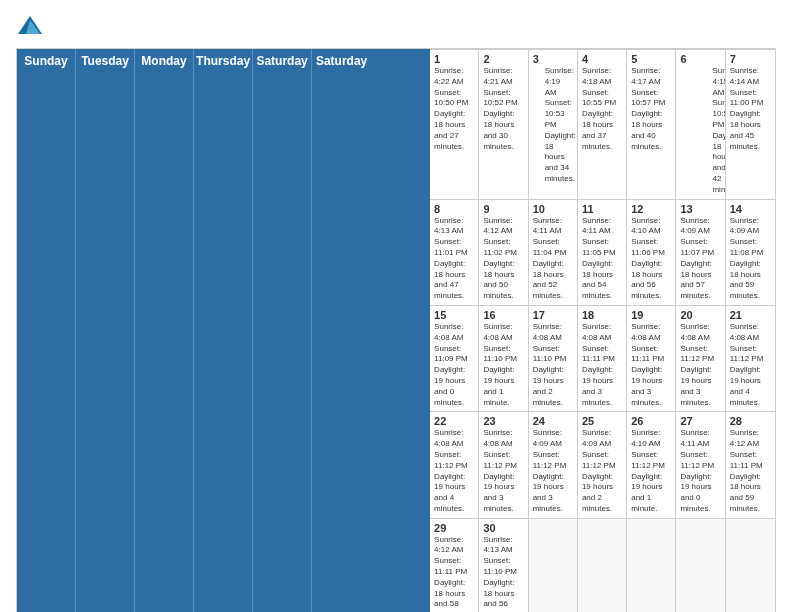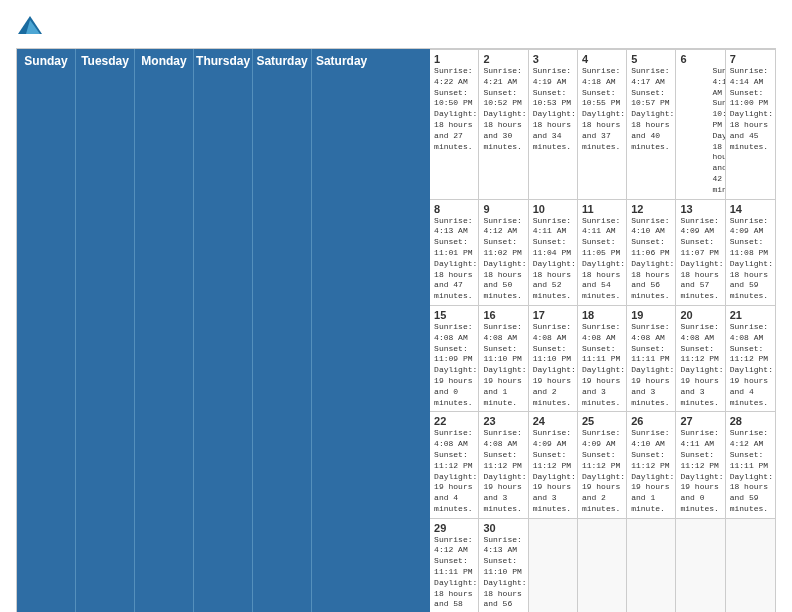--- a/index.html
+++ b/index.html
@@ -105,21 +105,20 @@
       font-size: 11px;
       font-weight: bold;
       color: #333;
       display: block;
       margin-bottom: 1px;
     }
     .cell-text {
       font-size: 8px;
       line-height: 1.35;
       color: #333;
-      font-family: Liberation Mono, monospace;
     }
   </style>
 </head>
 <body>
 
 <div class="page">
   <div class="header">
     <div class="logo">
       <svg class="logo-icon" viewBox="0 0 28 28" xmlns="http://www.w3.org/2000/svg">
         <polygon points="14,4 26,22 2,22" fill="#1a6ba0"></polygon>
@@ -156,21 +155,21 @@
           </div>
           <div class="cal-cell">
             <span class="day-number">2</span>
             <div class="cell-text" style="white-space: pre-line;">Sunrise: 4:21 AM
 Sunset: 10:52 PM
 Daylight: 18 hours
 and 30 minutes.</div>
           </div>
           <div class="cal-cell">
             <span class="day-number">3</span>
-            <div class="cell-text" style="white-space: pre-line;">Sunrise: 4:19 AM
+            <div class="cell-text" style="white-space: pre-line; margin-left: 12px;">Sunrise: 4:19 AM
 Sunset: 10:53 PM
 Daylight: 18 hours
 and 34 minutes.</div>
           </div>
           <div class="cal-cell">
             <span class="day-number">4</span>
             <div class="cell-text" style="white-space: pre-line;">Sunrise: 4:18 AM
 Sunset: 10:55 PM
 Daylight: 18 hours
 and 37 minutes.</div>

